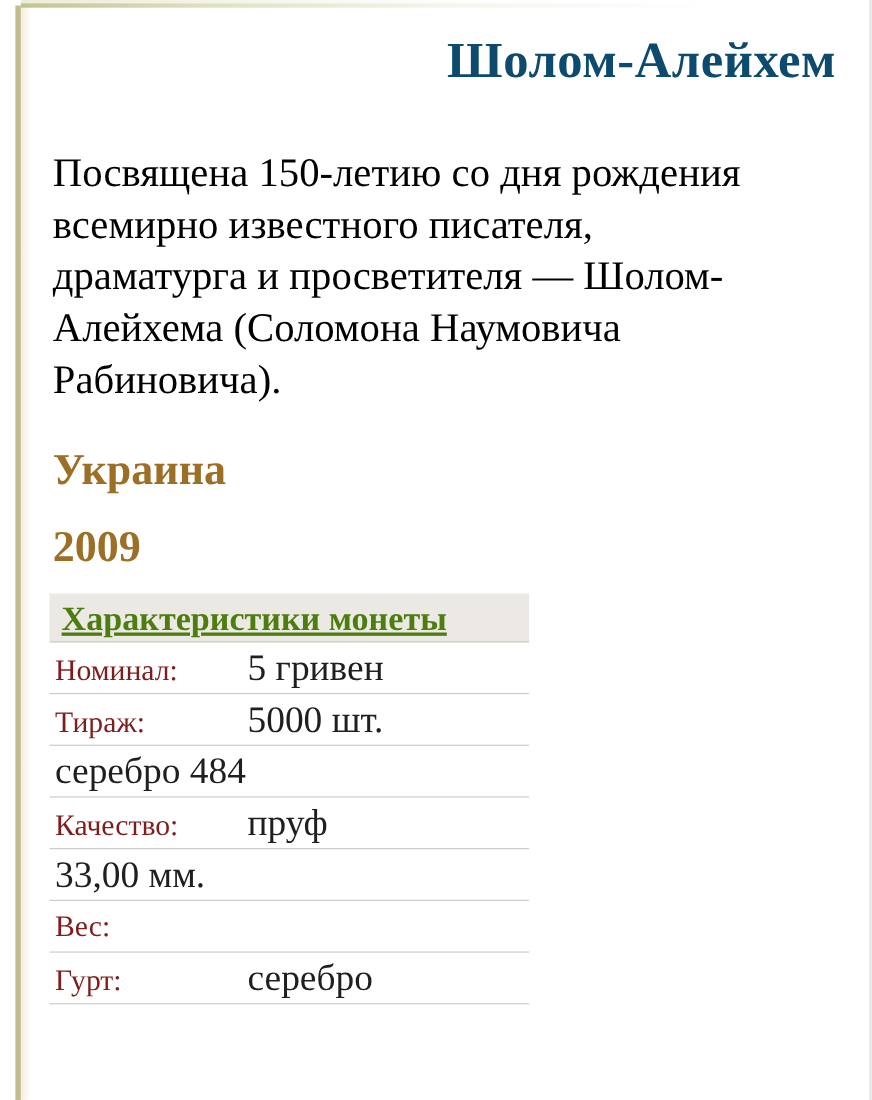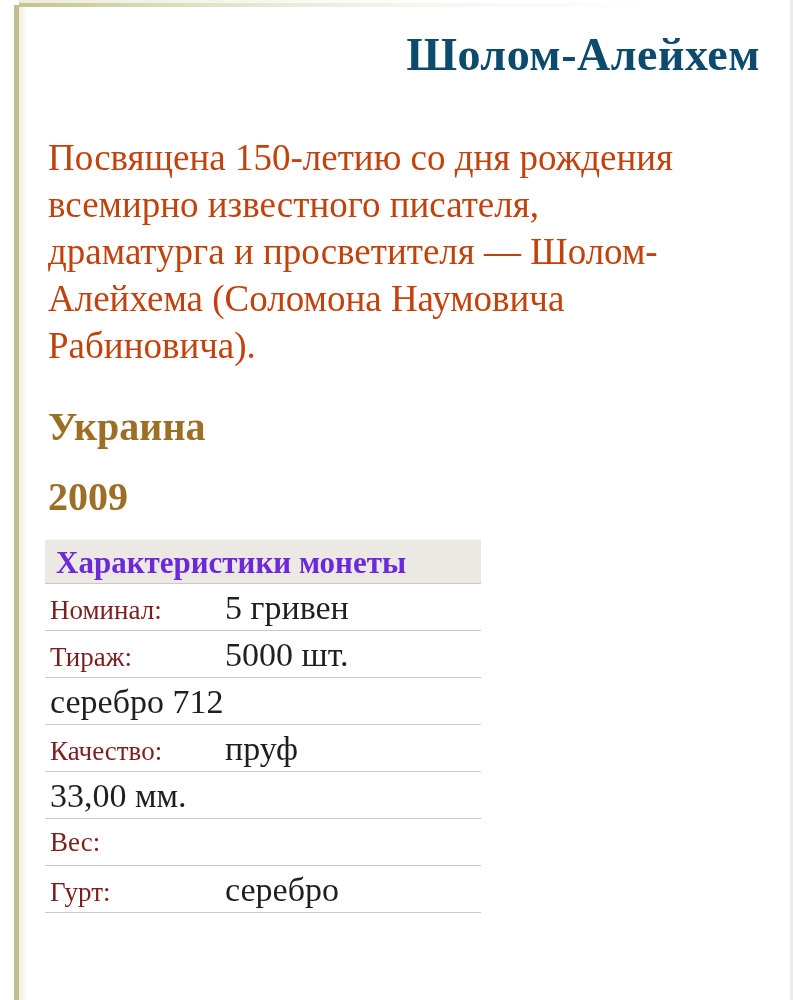--- a/index.html
+++ b/index.html
@@ -75,21 +75,21 @@
     line-height: 58px;
     font-weight: bold;
     color: #0c4a6e;
     letter-spacing: 0.5px;
     text-align: right;
   }
   p.description {
     margin: 50px 0 0 0;
     font-size: 37px;
     line-height: 47px;
-    color: #c2410c;
+    color: #000000;
     width: 660px;
   }
   h2.sub-heading {
     margin: 0;
     font-size: 40px;
     line-height: 52px;
     font-weight: bold;
     color: #9c6e26;
   }
   h2.country { margin-top: 32px; }
@@ -103,21 +103,22 @@
   .char-header {
     box-sizing: border-box;
     height: 45px;
     background: #ece9e5;
     border-bottom: 1px solid #cbc7c1;
     border-top: 1px solid #f7f5f2;
     padding: 4px 0 0 11px;
     font-size: 31px;
     line-height: 38px;
     font-weight: bold;
-    color: #6d28d9;
+    color: #4d7c0f;
+    text-decoration: underline;
   }
   .char-row {
     box-sizing: border-box;
     height: 47px;
     display: flex;
     align-items: baseline;
     border-bottom: 1px solid #c9c9c9;
     padding: 5px 0 0 5px;
   }
   .char-label {
@@ -158,21 +159,21 @@
 
     <div class="char-row">
       <span class="char-label">Номинал:</span>
       <span class="char-value">5 гривен</span>
     </div>
     <div class="char-row">
       <span class="char-label">Тираж:</span>
       <span class="char-value">5000 шт.</span>
     </div>
     <div class="char-row">
-      <span class="char-value">серебро 712</span>
+      <span class="char-value">серебро 484</span>
     </div>
     <div class="char-row">
       <span class="char-label">Качество:</span>
       <span class="char-value">пруф</span>
     </div>
     <div class="char-row">
       <span class="char-value">33,00 мм.</span>
     </div>
     <div class="char-row">
       <span class="char-label">Вес:</span>

